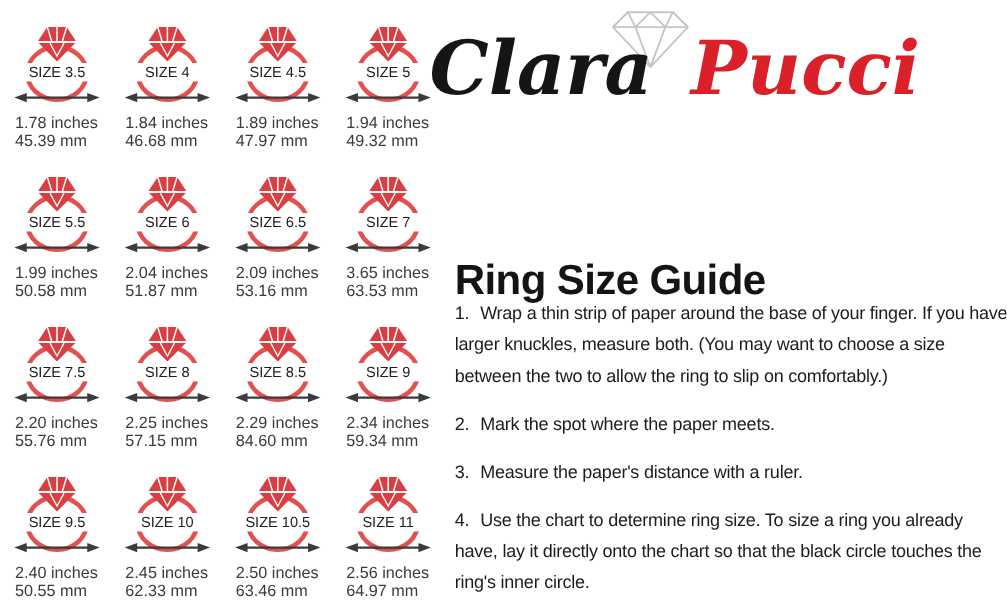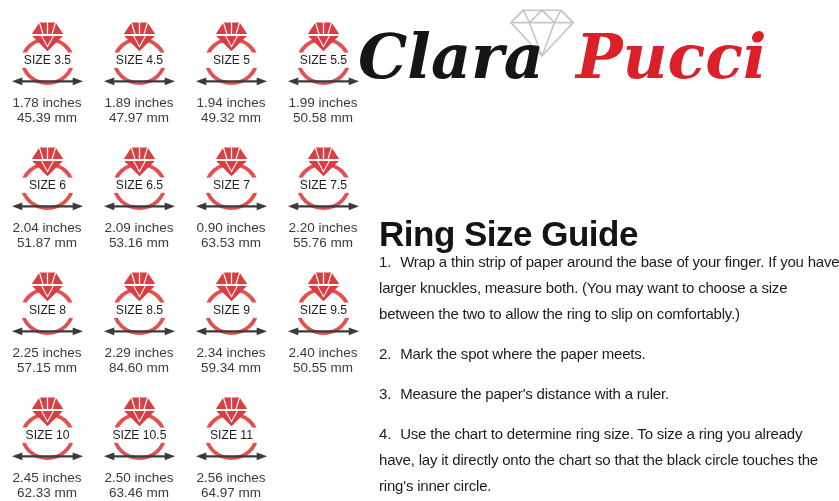--- a/index.html
+++ b/index.html
@@ -6,21 +6,21 @@
   .page{position:relative;width:839px;height:501px;background:#fff;overflow:hidden;
         font-family:"Liberation Sans",sans-serif;}
 
   
   .chart-grid{position:absolute;left:1px;top:0;display:grid;
               grid-template-columns:repeat(4,92px);grid-auto-rows:125px;}
   .cell{display:flex;flex-direction:column;align-items:center;padding-top:17px;}
   .fig{display:block;}
   .size-label{font-family:"Liberation Sans",sans-serif;font-size:13.5px;fill:#1d1d1d;
               text-anchor:middle;}
-  .dims{margin-top:6px;text-align:center;font-size:13.5px;line-height:15px;color:#3b3b3b;}
+  .dims{margin-top:6px;text-align:left;font-size:13.5px;line-height:15px;color:#3b3b3b;}
 
   
   .logo{position:absolute;left:356px;top:4px;width:482px;height:118px;}
   .logo-diamond{position:absolute;left:152px;top:2px;}
   .logo-text{position:absolute;left:2px;top:14px;display:flex;gap:32px;
              font-family:"DejaVu Serif",serif;font-style:italic;font-weight:bold;
              font-size:62px;line-height:1.25;white-space:nowrap;}
   .brand-first{color:#151515;}
   .brand-second{color:#da2028;}
 
@@ -63,20 +63,30 @@
       <svg class="fig" width="91" height="80" viewBox="0 0 91 80">
         <use href="#fig"></use>
           <text class="size-label" x="45.5" y="52">SIZE 3.5</text>
       </svg>
       <div class="dims">
         <div>1.78 inches</div>
         <div>45.39 mm</div>
       </div>
     </div>
 
+    <div class="cell">
+      <svg class="fig" width="91" height="80" viewBox="0 0 91 80">
+        <use href="#fig"></use>
+          <text class="size-label" x="45.5" y="52">SIZE 4</text>
+      </svg>
+      <div class="dims">
+        <div>1.84 inches</div>
+        <div>46.68 mm</div>
+      </div>
+    </div>
 
     <div class="cell">
       <svg class="fig" width="91" height="80" viewBox="0 0 91 80">
         <use href="#fig"></use>
           <text class="size-label" x="45.5" y="52">SIZE 4.5</text>
       </svg>
       <div class="dims">
         <div>1.89 inches</div>
         <div>47.97 mm</div>
       </div>
@@ -125,21 +135,21 @@
         <div>53.16 mm</div>
       </div>
     </div>
 
     <div class="cell">
       <svg class="fig" width="91" height="80" viewBox="0 0 91 80">
         <use href="#fig"></use>
           <text class="size-label" x="45.5" y="52">SIZE 7</text>
       </svg>
       <div class="dims">
-        <div>0.90 inches</div>
+        <div>3.65 inches</div>
         <div>63.53 mm</div>
       </div>
     </div>
 
     <div class="cell">
       <svg class="fig" width="91" height="80" viewBox="0 0 91 80">
         <use href="#fig"></use>
           <text class="size-label" x="45.5" y="52">SIZE 7.5</text>
       </svg>
       <div class="dims">

